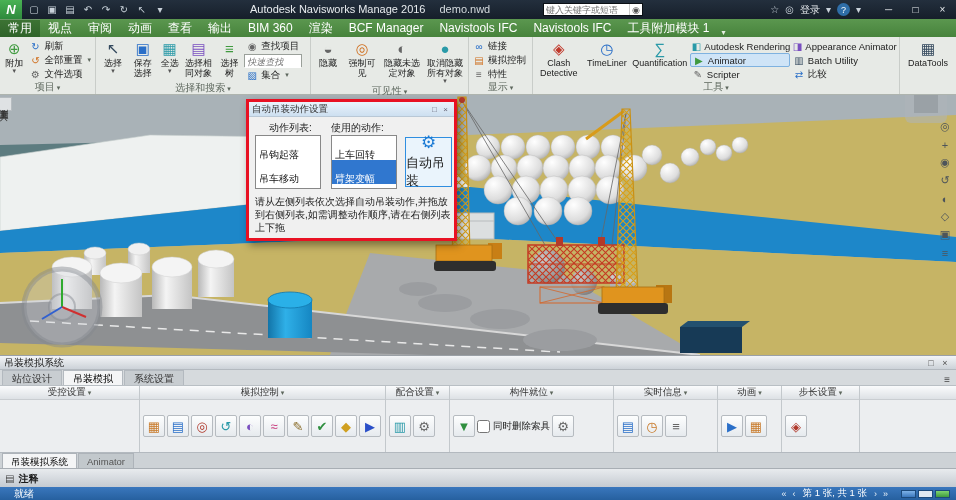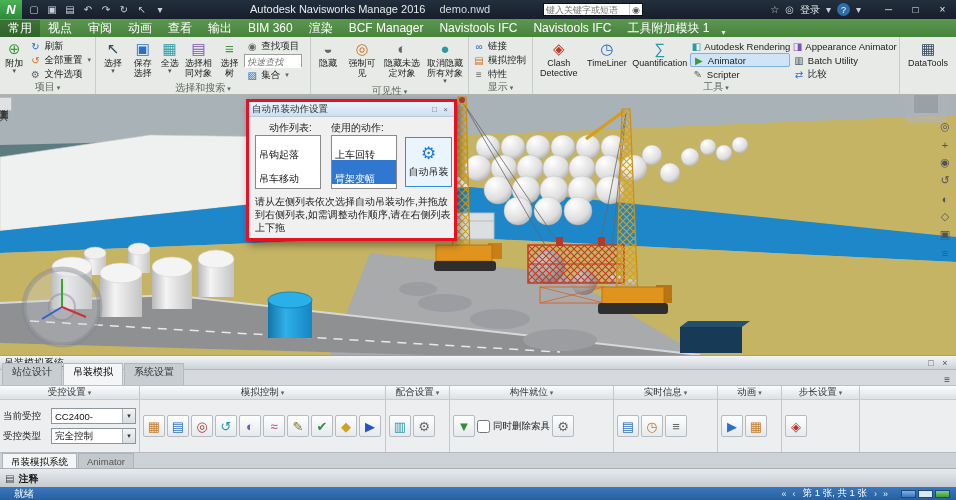--- a/index.html
+++ b/index.html
@@ -62,30 +62,30 @@
   .dlg-t { height:15px; background:linear-gradient(#eaf3fb,#cddff0); border-bottom:1px solid #b9c8d6; display:flex; align-items:center; padding:0 3px; font-size:9.5px; color:#333; }
   .dlg-t .sp { flex:1; }
   .dlg-t .dtb { font-size:8px; color:#667; width:11px; text-align:center; }
   .dlg-b { position:relative; width:100%; height:121px; font-size:10px; }
   .dlab { position:absolute; top:4px; font-size:10px; color:#222; }
   .dlist { position:absolute; top:18px; width:66px; height:54px; background:#fff; border:1px solid #888; overflow:hidden; }
   .dlist .li { height:14px; line-height:14px; padding:12px 3px; font-size:10px; color:#111; white-space:nowrap; }
   .dlist .li.sel { background:#3077cf; color:#fff; }
   .autob { position:absolute; left:156px; top:20px; width:47px; height:50px; border:1px solid #2f8ee0; background:#eaf4fc; display:flex; flex-direction:column; align-items:center; justify-content:center; gap:2px; }
   .autob .g { font-size:17px; color:#1a7ad4; line-height:18px; }
-  .autob .t { font-size:10px; color:#222; }
+  .autob .t { font-size:13px; color:#222; }
   .instr { position:absolute; left:6px; top:78px; width:197px; font-size:10px; line-height:13px; color:#222; }
 
   
   .dock { position:absolute; left:0; top:355px; width:956px; height:132px; background:#eceef0; border-top:1px solid #9aa0a6; }
   .dock-title { height:14px; background:linear-gradient(#f3f5f7,#ccd2d8); border-bottom:1px solid #b3b9bf; display:flex; align-items:center; padding:0 4px; font-size:10px; color:#1a1a1a; }
   .dock-title .sp { flex:1; }
   .dtb2 { font-size:9px; color:#555; width:14px; text-align:center; }
   .dock-tabs { height:16px; background:#d6dadd; border-bottom:1px solid #b9bfc4; display:flex; align-items:flex-end; padding-left:2px; }
-  .dtab { height:22px; line-height:15px; padding:0 9px; font-size:10px; color:#333; border:1px solid #b3b9bf; border-bottom:0; background:#c8cdd1; margin-right:1px; }
+  .dtab { height:15px; line-height:15px; padding:0 9px; font-size:10px; color:#333; border:1px solid #b3b9bf; border-bottom:0; background:#c8cdd1; margin-right:1px; }
   .dtab.active { background:#f4f5f6; color:#000; }
   .dock-tabs .sp { flex:1; }
   .dock-tabs .menu { font-size:10px; color:#444; padding-right:6px; }
   .dock-toolbar { height:66px; display:flex; background:#eceef0; }
   .dg { display:flex; flex-direction:column; border-right:1px solid #c3c8cc; }
   .dg-h { height:14px; background:linear-gradient(#fafbfc,#dde1e5); border-bottom:1px solid #c9cdd1; font-size:9.5px; color:#333; display:flex; align-items:center; justify-content:center; white-space:nowrap; }
   .dg-b { flex:1; display:flex; align-items:center; gap:2px; padding:2px 3px; flex-wrap:wrap; align-content:center; }
   .tbtn { width:22px; height:22px; border:1px solid #b6bbc0; border-radius:2px; background:linear-gradient(#fdfefe,#e6eaee); display:flex; align-items:center; justify-content:center; font-size:13px; }
   .sim .tbtn:nth-child(1){color:#c87a2a}.sim .tbtn:nth-child(2){color:#2a6fc8}.sim .tbtn:nth-child(3){color:#b0382a}
   .sim .tbtn:nth-child(4){color:#2a9aa8}.sim .tbtn:nth-child(5){color:#7a4fc0}.sim .tbtn:nth-child(6){color:#c8387a}
@@ -537,38 +537,20 @@
       <span class="dtab">系统设置</span>
       <span class="sp"></span>
       <span class="menu">≡</span>
     </div>
     <div class="dock-toolbar">
 
       <div class="dg" style="width:140px">
         <div class="dg-h arrow">
             <span>受控设置</span>
           </div>
-        <div class="dg-b">
-          <div class="ctl-rows">
-            <div class="ctl-row">
-              <span class="ctl-lab">当前受控</span>
-              <span class="combo">
-                  <span>CC2400-</span>
-                  <span class="cv">▾</span>
-                </span>
-            </div>
-            <div class="ctl-row">
-              <span class="ctl-lab">受控类型</span>
-              <span class="combo">
-                  <span>完全控制</span>
-                  <span class="cv">▾</span>
-                </span>
-            </div>
-          </div>
-        </div>
       </div>
 
       <div class="dg" style="width:246px">
         <div class="dg-h arrow">
             <span>模拟控制</span>
           </div>
         <div class="dg-b sim">
           <span class="tbtn">▦</span>
           <span class="tbtn">▤</span>
           <span class="tbtn">◎</span>

